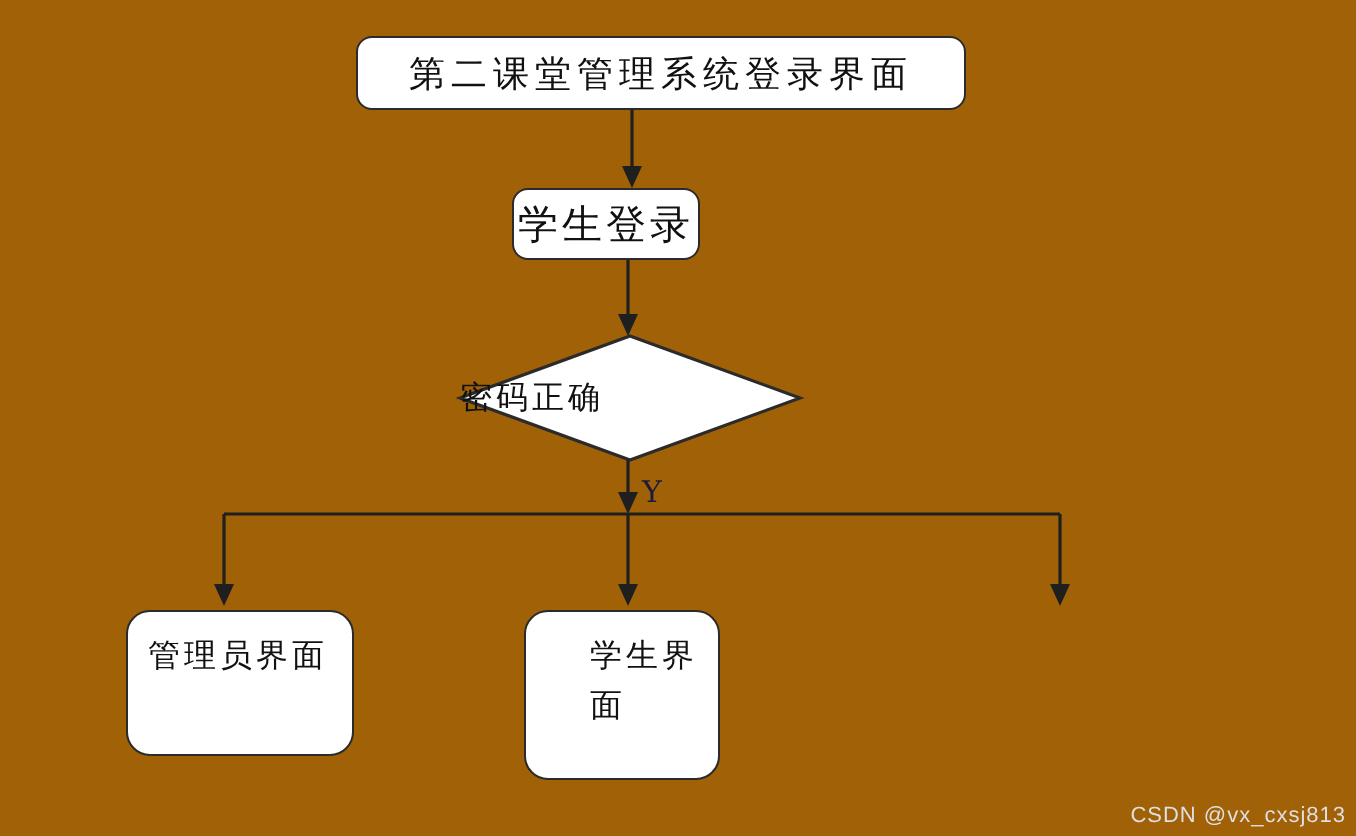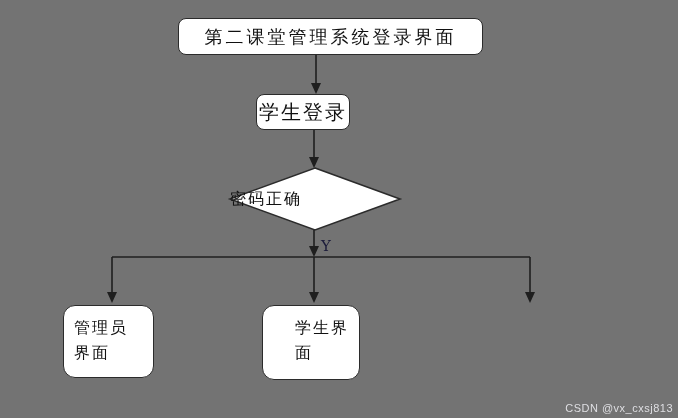--- a/index.html
+++ b/index.html
@@ -1,20 +1,20 @@
 <!DOCTYPE html>
 <html><head>
 <meta charset="utf-8">
 <style>
   html,body{margin:0;padding:0;}
   body{background:#f2f2f2;}
   .canvas{
     position:relative;
     width:678px;height:418px;
-    background:#737373;
+    background:#a16207;
     font-family:"DejaVu Sans",sans-serif;
     overflow:hidden;
     color:#111;
   }
   .connectors{position:absolute;left:0;top:0;width:678px;height:418px;}
   .node{
     position:absolute;
     background:#ffffff;
     border:1.6px solid #2b2b2b;
     box-sizing:border-box;
@@ -38,22 +38,22 @@
     position:absolute;left:321px;top:237px;
     font-family:"DejaVu Serif",serif;
     font-size:15px;color:#1b1b3a;
   }
   .node-leaf{
     border-radius:12px;
     font-size:16px;letter-spacing:2px;line-height:25px;
     padding:9px 10px;
     text-align:left;
   }
-  .node-admin{left:63px;top:305px;width:91px;height:73px;}
-  .node-student{left:262px;top:305px;width:98px;height:75px;padding-left:32px;}
+  .node-admin{left:63px;top:305px;width:114px;height:73px;}
+  .node-student{left:262px;top:305px;width:98px;height:85px;padding-left:32px;}
   .node-teacher{left:483px;top:305px;width:102px;height:75px;}
   .watermark{
     position:absolute;right:5px;bottom:4px;
     font-family:"Liberation Sans",sans-serif;
     font-size:11px;letter-spacing:0.5px;
     color:#dfdfe3;
   }
 </style>
 </head>
 <body>

